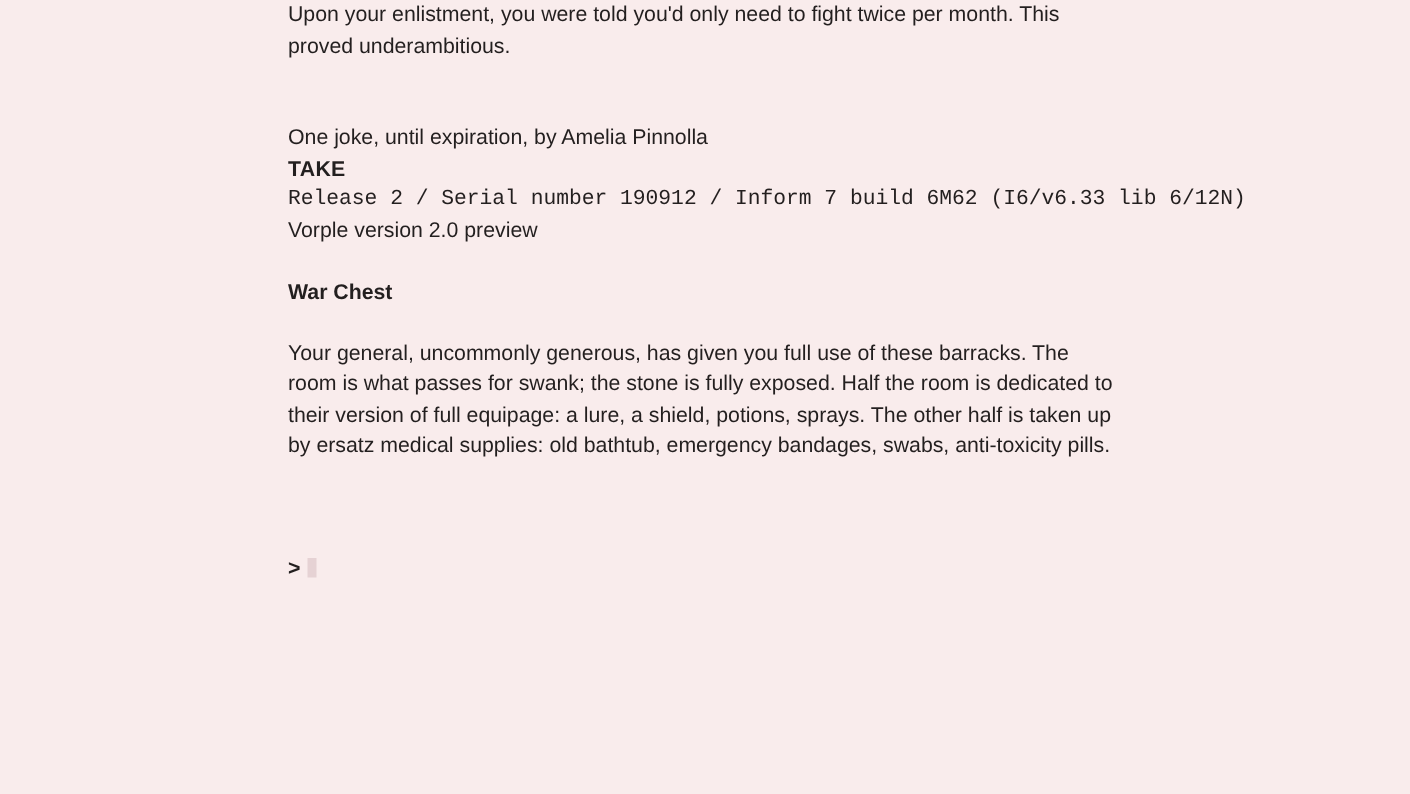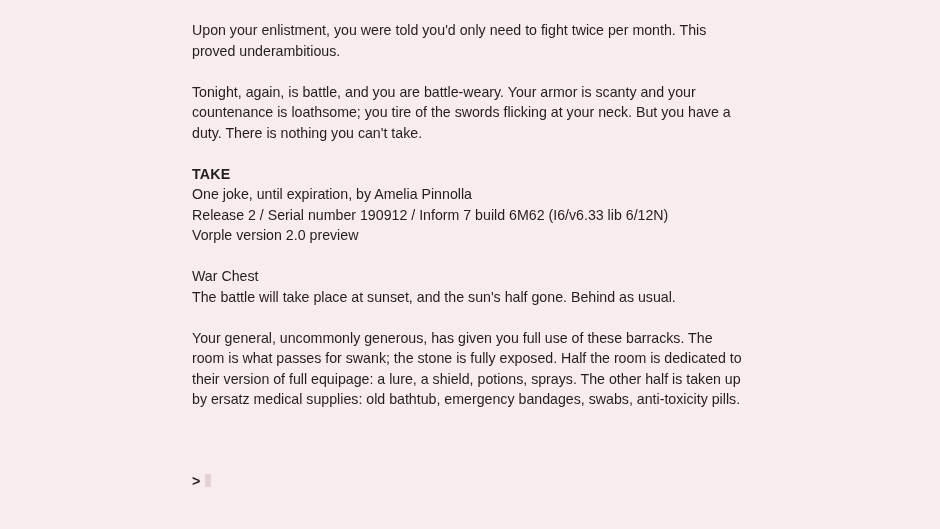--- a/index.html
+++ b/index.html
@@ -14,43 +14,43 @@
     overflow: hidden;
   }
   #story {
     position: absolute;
     left: 192px;
     top: 0;
     width: 552px;
     font-size: 14.2px;
     line-height: 20.5px;
     color: #231f1f;
-    margin-top: 20px;
     -webkit-font-smoothing: antialiased;
   }
   .spacer {
     height: 20.5px;
   }
   p.para {
     margin: 0;
     padding: 0;
     text-align: left;
   }
   .lead {
     padding-top: 26px;
   }
   .cmd {
     font-weight: bold;
     letter-spacing: 0.2px;
   }
   .roomname {
-    font-weight: normal;
+    font-weight: bold;
   }
   .banner-line {
     white-space: nowrap;
+    font-family: Liberation Mono, monospace;
   }
   .prompt-line {
     display: flex;
     align-items: baseline;
     height: 20.5px;
   }
   .prompt-caret {
     font-weight: bold;
     font-size: 14.2px;
     color: #231f1f;
@@ -80,37 +80,35 @@
 </style>
 </head>
 <body style="background: rgb(249, 236, 236);">
 
 <div id="story" style="color: rgb(35, 31, 31);">
 
   <p class="para lead">Upon your enlistment, you were told you'd only need to fight twice per month. This proved underambitious.</p>
 
   <div class="spacer"></div>
 
-  <p class="para">Tonight, again, is battle, and you are battle-weary. Your armor is scanty and your countenance is loathsome; you tire of the swords flicking at your neck. But you have a duty. There is nothing you can't take.</p>
 
   <div class="spacer"></div>
 
+  <p class="para">One joke, until expiration, by Amelia Pinnolla</p>
+
   <p class="para cmd">TAKE</p>
-
-  <p class="para">One joke, until expiration, by Amelia Pinnolla</p>
 
   <p class="para banner-line">Release 2 / Serial number 190912 / Inform 7 build 6M62 (I6/v6.33 lib 6/12N)</p>
 
   <p class="para">Vorple version 2.0 preview</p>
 
   <div class="spacer"></div>
 
   <p class="para roomname">War Chest</p>
 
-  <p class="para">The battle will take place at sunset, and the sun's half gone. Behind as usual.</p>
 
   <div class="spacer"></div>
 
   <p class="para">Your general, uncommonly generous, has given you full use of these barracks. The room is what passes for swank; the stone is fully exposed. Half the room is dedicated to their version of full equipage: a lure, a shield, potions, sprays. The other half is taken up by ersatz medical supplies: old bathtub, emergency bandages, swabs, anti-toxicity pills.</p>
 
   <div class="spacer"></div>
 
 
   <div class="spacer"></div>
   <div class="spacer"></div>

